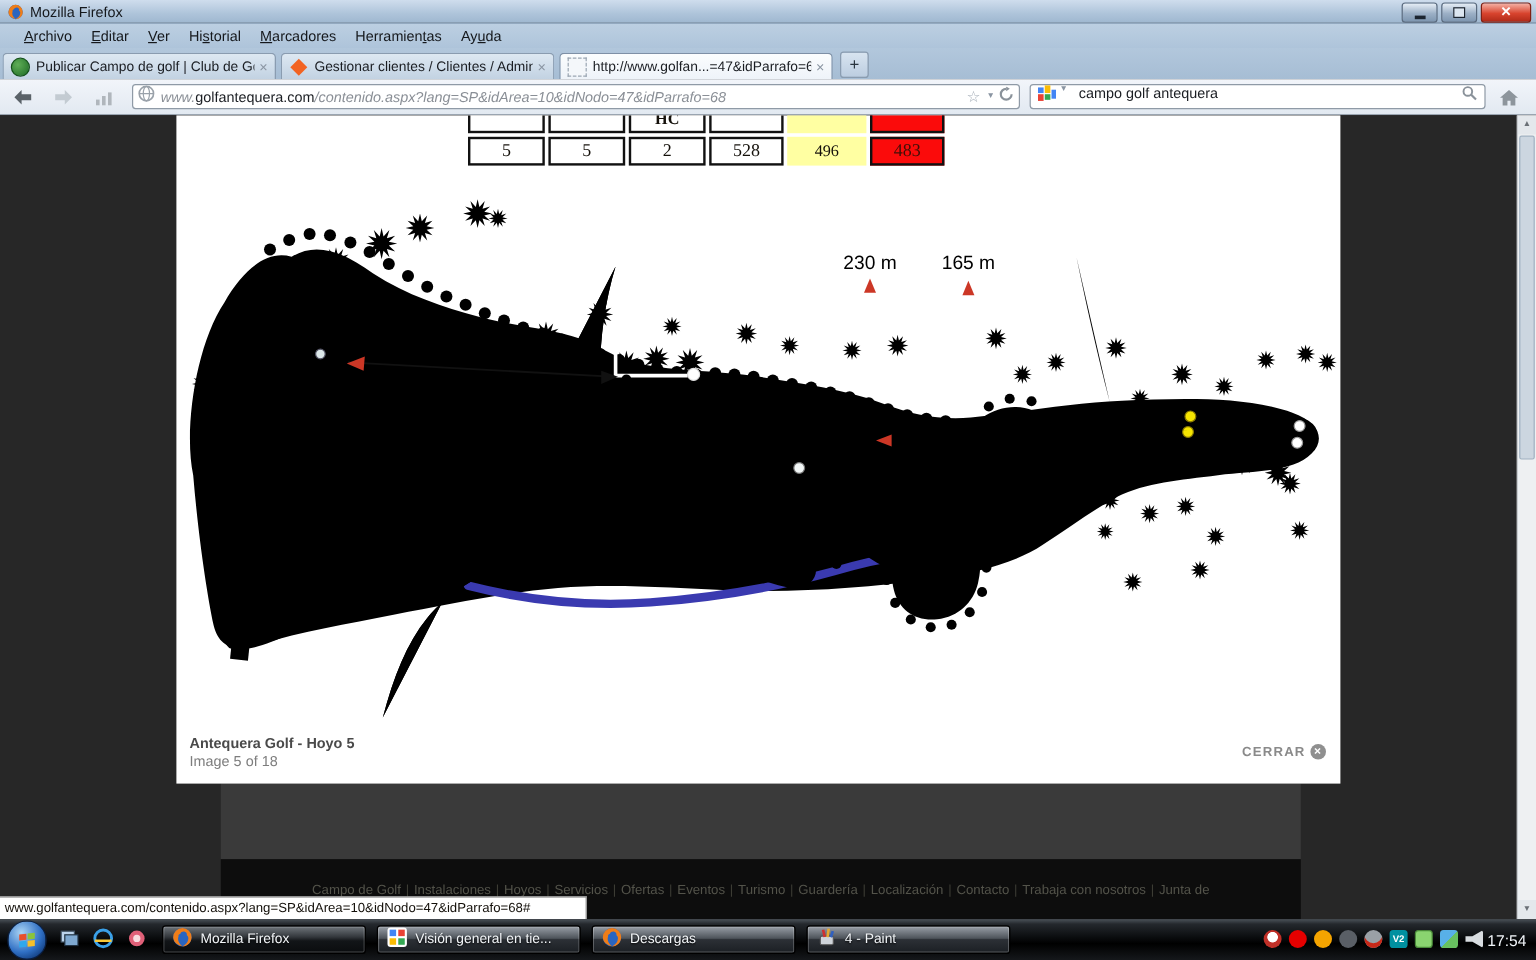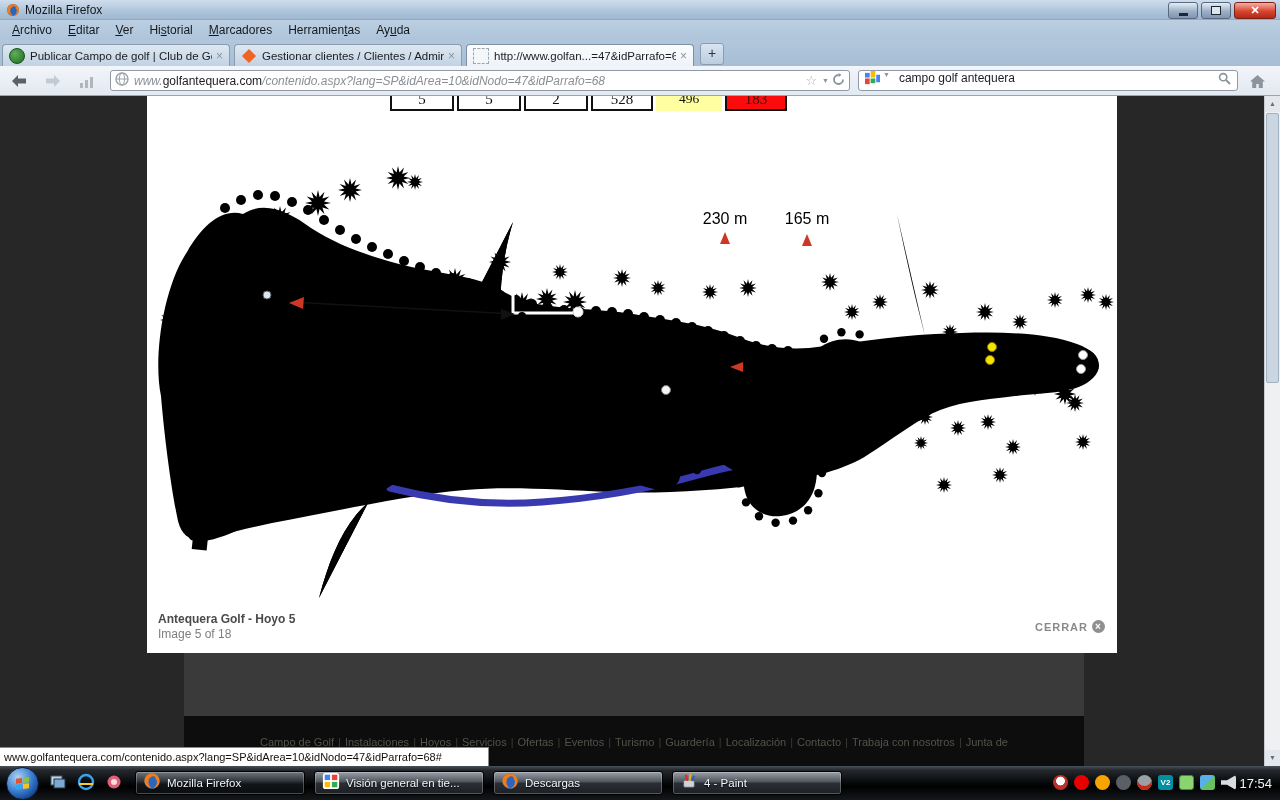--- a/index.html
+++ b/index.html
@@ -13,21 +13,21 @@
   .title{font-size:12px;color:#15181c;}
   .winbtns{position:absolute;right:4px;top:2px;display:flex;gap:3px;}
   .wbtn{width:28px;height:15px;border:1px solid #5a6a7e;border-radius:3px;
     background:linear-gradient(#e6eef6,#9cb0c6 55%,#7e96b0);display:flex;align-items:center;justify-content:center;
     color:#1c2530;font-size:9px;line-height:1;}
   .wbtn.close{width:40px;background:linear-gradient(#f4b0a4,#d8442e 55%,#b02a18);color:#fff;border-color:#7e2014;font-size:11px;font-weight:bold;}
   .glyph-min{display:block;width:9px;height:3px;background:#1c2530;margin-top:7px;}
   .glyph-res{display:block;width:8px;height:7px;border:1px solid #1c2530;background:#dce6f0;}
   
   .menubar{position:absolute;left:0;top:20px;width:1280px;height:20px;
-    background:linear-gradient(#bccfe2,#aec4da);display:flex;align-items:center;padding-left:4px;box-sizing:border-box;}
+    background:linear-gradient(#bccfe2,#aec4da);display:flex;align-items:center;padding-left:12px;box-sizing:border-box;}
   .menu-item{font-size:12px;color:#15181c;padding:2px 8px;cursor:default;}
   .menu-item u{text-decoration:underline;}
   
   .tabbar{position:absolute;left:0;top:40px;width:1280px;height:26px;
     background:linear-gradient(#b2c7dc,#a6bdd4);display:flex;align-items:flex-end;padding-left:2px;box-sizing:border-box;}
   .tab{display:flex;align-items:center;width:228px;height:22px;margin-right:4px;padding:0 6px;
     border:1px solid #8a9cb0;border-bottom:none;border-radius:4px 4px 0 0;
     background:linear-gradient(#dde8f2,#c2d2e2);box-sizing:border-box;}
   .tab.active{background:linear-gradient(#fbfdfe,#eef3f9);border-color:#7e90a6;}
   .tab-label{flex:1;font-size:11.5px;color:#1a1d22;white-space:nowrap;overflow:hidden;}
@@ -449,26 +449,34 @@
         <line class="t-meas" x1="578" y1="271" x2="578" y2="140"></line>
         <polygon points="573,148 578,136 583,148" fill="#cc3726"></polygon>
         <line class="t-meas" x1="660" y1="270" x2="660" y2="142"></line>
         <polygon points="655,150 660,138 665,150" fill="#cc3726"></polygon>
         <text class="mlabel" x="578" y="128" text-anchor="middle">230 m</text>
         <text class="mlabel" x="660" y="128" text-anchor="middle">165 m</text>
         <text class="mlabel" x="398" y="250" text-anchor="middle">236 m</text>
       </svg>
       <div class="hole-table" id="hole-table">
           <div class="trow">
+            <div class="tcell hdr" style="width: 64px;"></div>
+            <div class="tcell hdr" style="width: 64px;"></div>
+            <div class="tcell hdr" style="width: 64px;">HC</div>
+            <div class="tcell hdr" style="width: 62px;"></div>
+            <div class="tcell hdr yellow" style="width: 66px;"></div>
+            <div class="tcell hdr red" style="width: 62px;"></div>
+          </div>
+          <div class="trow">
             <div class="tcell" style="width: 64px;">5</div>
             <div class="tcell" style="width: 64px;">5</div>
             <div class="tcell" style="width: 64px;">2</div>
             <div class="tcell" style="width: 62px;">528</div>
             <div class="tcell yellow" style="width: 66px;">496</div>
-            <div class="tcell red" style="width: 62px;">183</div>
+            <div class="tcell red" style="width: 62px;">483</div>
           </div>
         </div>
       <div class="cap-title">Antequera Golf - Hoyo 5</div>
       <div class="cap-sub">Image 5 of 18</div>
       <div class="cerrar">
         <span>CERRAR</span>
         <span class="cerrar-x">×</span>
       </div>
     </div>
 

